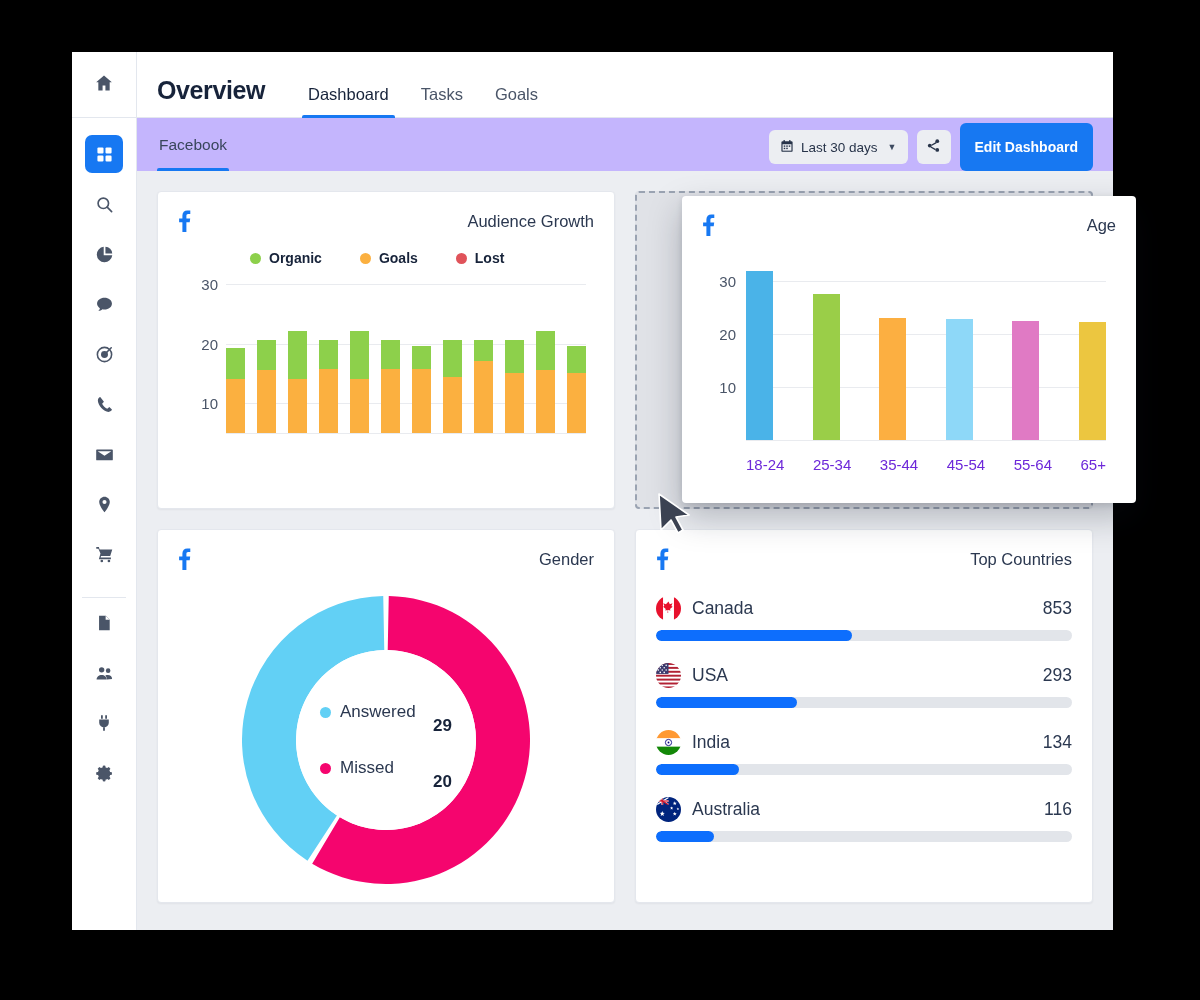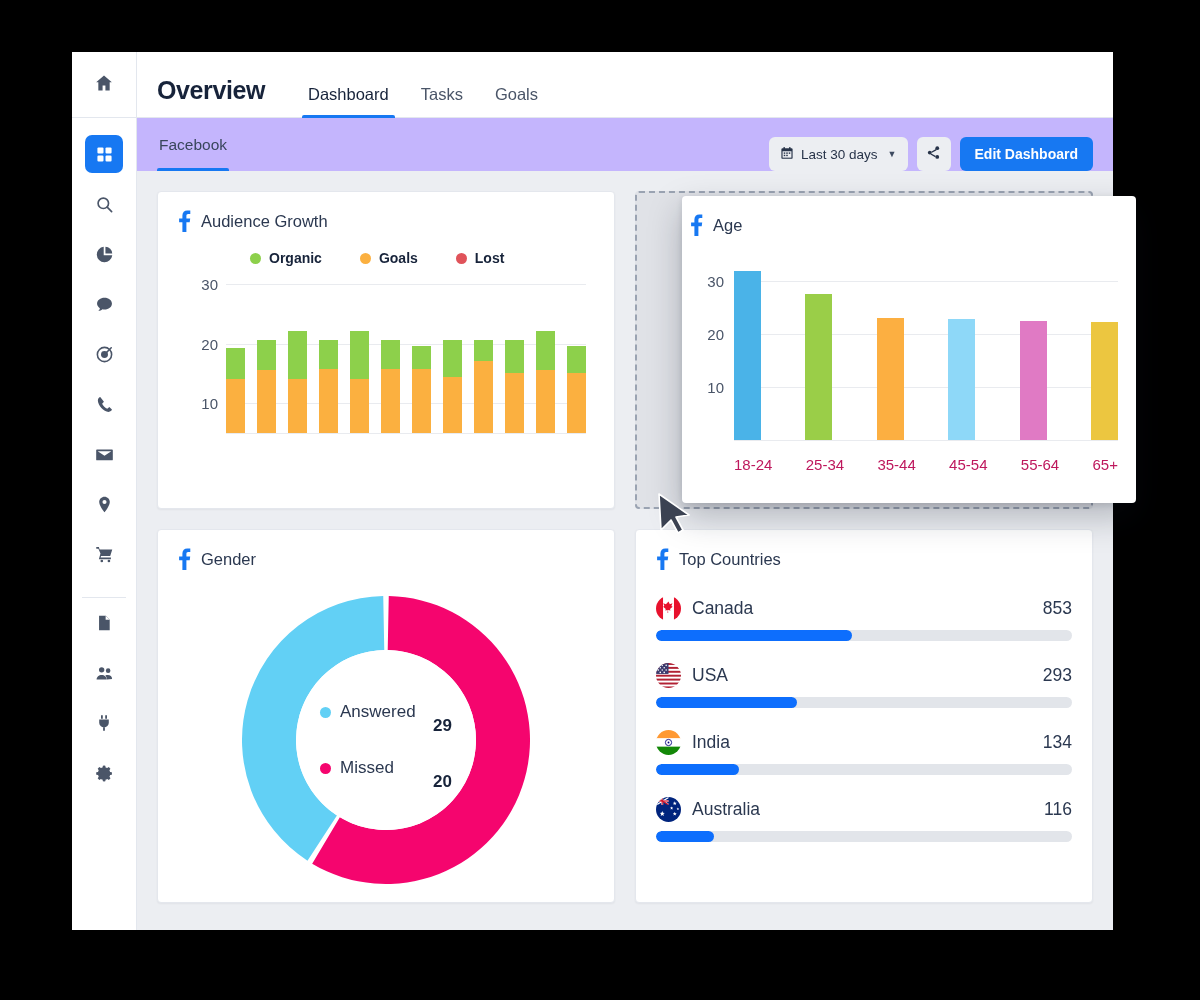--- a/index.html
+++ b/index.html
@@ -88,21 +88,21 @@
     height: 34px; background: #eceef2; border-radius: 6px;
     display: flex; align-items: center; gap: 7px; padding: 0 11px;
     font-size: 13.5px; color: #273349;
   }
   .pill .caret { font-size: 9px; color: #3d4a60; margin-left: 3px; }
   .icon-btn {
     width: 34px; height: 34px; background: #eceef2; border-radius: 6px;
     display: flex; align-items: center; justify-content: center; color: #273349;
   }
   .primary-btn {
-    height: 34px; background: #1778f2; color: #fff; border-radius: 6px;
+    height: 48px; background: #1778f2; color: #fff; border-radius: 6px;
     display: flex; align-items: center; padding: 0 15px;
     font-size: 14px; font-weight: bold;
   }
 
   
   .canvas {
     position: absolute; left: 0; right: 0; top: 119px; bottom: 0;
     background: #eceef2; padding: 20px;
   }
   .grid {
@@ -110,21 +110,21 @@
     grid-template-columns: 1fr 1fr;
     grid-template-rows: 318px 374px;
     gap: 20px;
     height: 100%;
   }
   .card {
     background: #fff; border: 1px solid #e4e7ed; border-radius: 4px;
     box-shadow: 0 1px 2px rgba(16,24,40,.05);
     padding: 18px 20px; position: relative; overflow: hidden;
   }
-  .card-title { display: flex; align-items: center; gap: 10px; }
+  .card-title { display: flex; align-items: center; gap: 10px; justify-content: space-between; }
   .card-title .label { font-size: 16.5px; color: #2b3850; }
   .fb-f { width: 13px; height: 22px; display:block; }
   .dropzone {
     border: 2px dashed #9aa3b2; border-radius: 4px;
     background: #e0e2e7; box-shadow: none;
   }
 
   
   .legend { display: flex; gap: 38px; margin: 18px 0 0 72px; }
   .legend-item { display: flex; align-items: center; gap: 8px; font-size: 14px; font-weight: bold; color: #17233a; }
@@ -169,34 +169,34 @@
   .country-val { font-size: 17.5px; color: #2b3850; }
   .track { height: 11px; background: #e2e5ea; border-radius: 6px; overflow: hidden; }
   .fill { height: 100%; background: #0d6efd; border-radius: 6px; }
 
   
   .float-card {
     position: absolute;
     left: 682px; top: 196px; width: 454px; height: 307px;
     background: #fff; border-radius: 4px;
     box-shadow: 0 14px 34px rgba(16,24,40,.26), 0 2px 6px rgba(16,24,40,.12);
-    padding: 18px 8px; z-index: 40; overflow: hidden;
+    padding: 18px 20px; z-index: 40; overflow: hidden;
   }
   .age-plot { position: relative; margin-top: 24px; height: 230px; }
   .age-y { position: absolute; left: 0; top: 0; width: 34px; height: 180px; }
   .age-grid { position: absolute; left: 44px; right: 10px; top: 0; height: 180px; }
   .age-bars {
     position: absolute; left: 44px; right: 10px; top: 0; height: 180px;
     display: flex; align-items: flex-end; justify-content: space-between;
   }
   .age-bar { width: 27px; }
   .age-x {
     position: absolute; left: 44px; right: 10px; top: 196px;
     display: flex; justify-content: space-between;
-    font-size: 15px; color: #be185d;
+    font-size: 15px; color: #6d28d9;
   }
 
   
   .cursor { position: absolute; left: 655px; top: 490px; z-index: 60; }
 </style>
 </head>
 <body>
 
 <div class="app-window">
 

